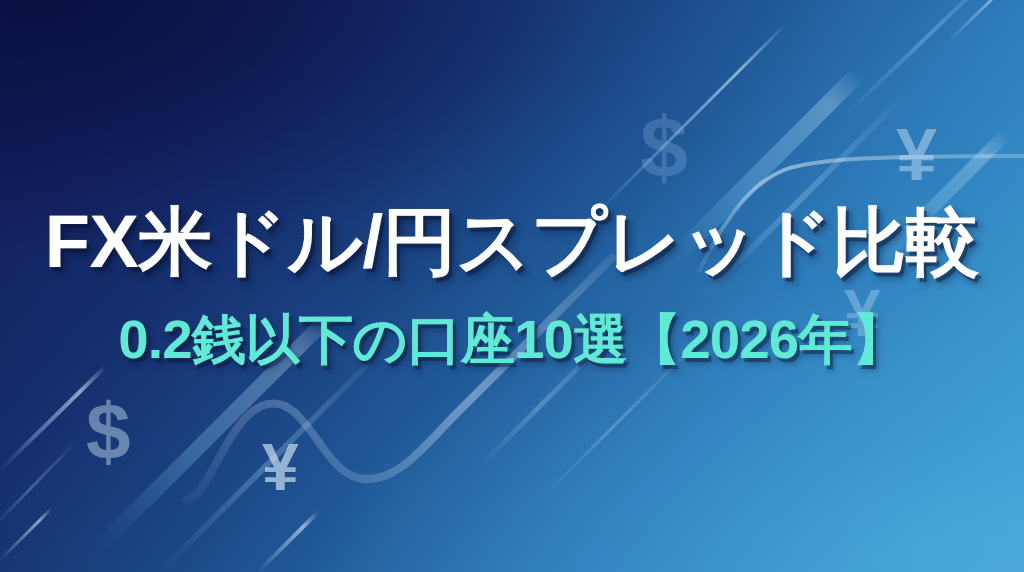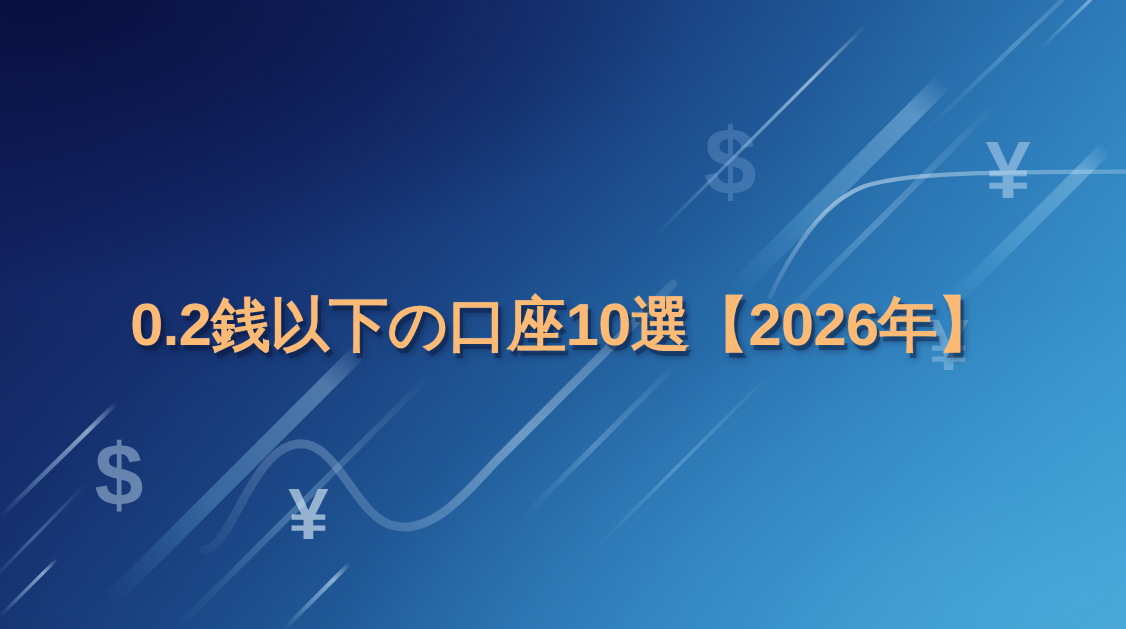--- a/index.html
+++ b/index.html
@@ -122,21 +122,21 @@
     text-shadow:
        3px 4px 0 rgba(8,20,54,0.45),
        5px 6px 7px rgba(6,16,44,0.38),
        0 0 1px rgba(255,255,255,0.5);
     margin: 0 0 6px 0;
     line-height: 1.06;
   }
   .title-sub {
     font-size: 54px;
     font-weight: 700;
-    color: #fdba74;
+    color: #5eead4;
     letter-spacing: -0.5px;
     white-space: nowrap;
     text-shadow:
        3px 4px 0 rgba(10,24,60,0.42),
        4px 5px 6px rgba(6,16,44,0.34),
        0 0 1px rgba(255,255,255,0.5);
     margin: 22px 0 0 0;
     line-height: 1.1;
   }
 </style>
@@ -211,16 +211,17 @@
 
   <div class="glyph glyph-dollar-top">$</div>
   <div class="glyph glyph-yen-top">¥</div>
   <div class="glyph glyph-yen-mid">¥</div>
   <div class="glyph glyph-dollar-low">$</div>
   <div class="glyph glyph-yen-low">¥</div>
 
   <div class="bg-vignette"></div>
 
   <div class="text-wrap">
+    <h1 class="title-main">FX米ドル/円スプレッド比較</h1>
     <h2 class="title-sub">0.2銭以下の口座10選【2026年】</h2>
   </div>
 
 </div>
 
 </body></html>

